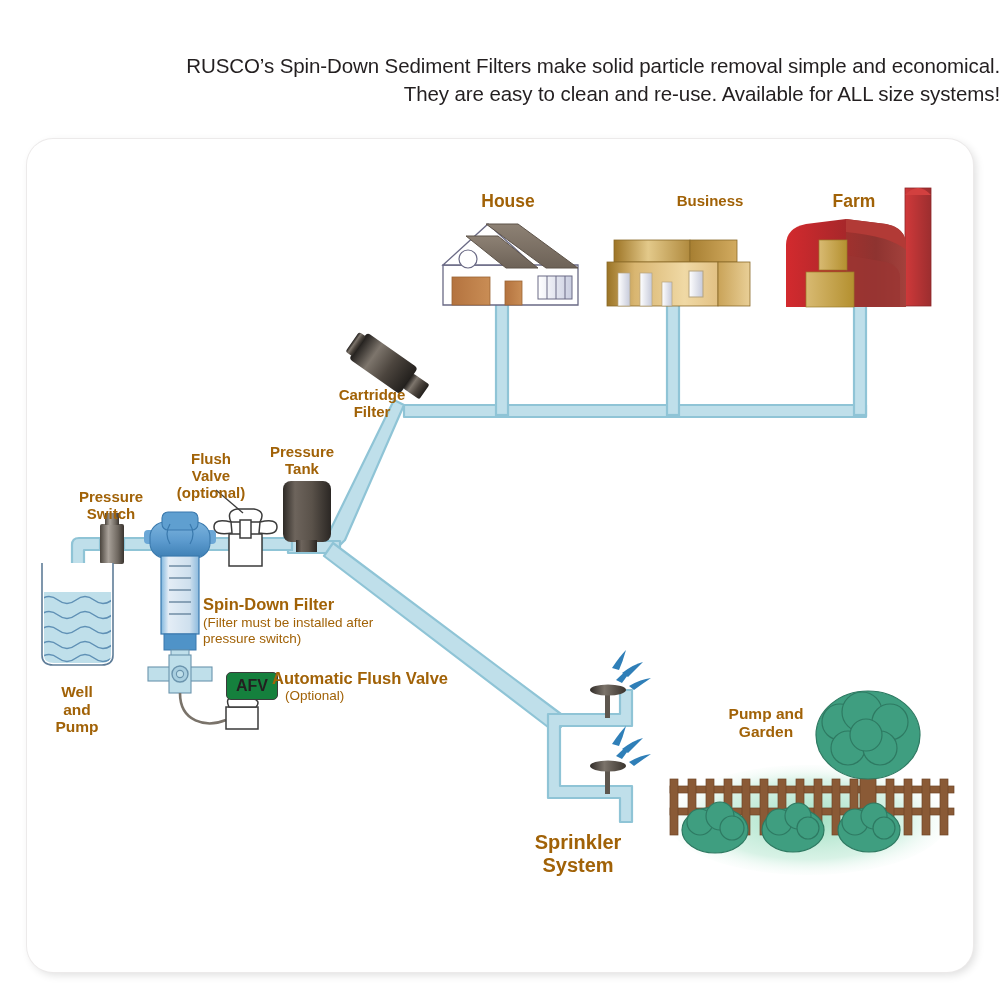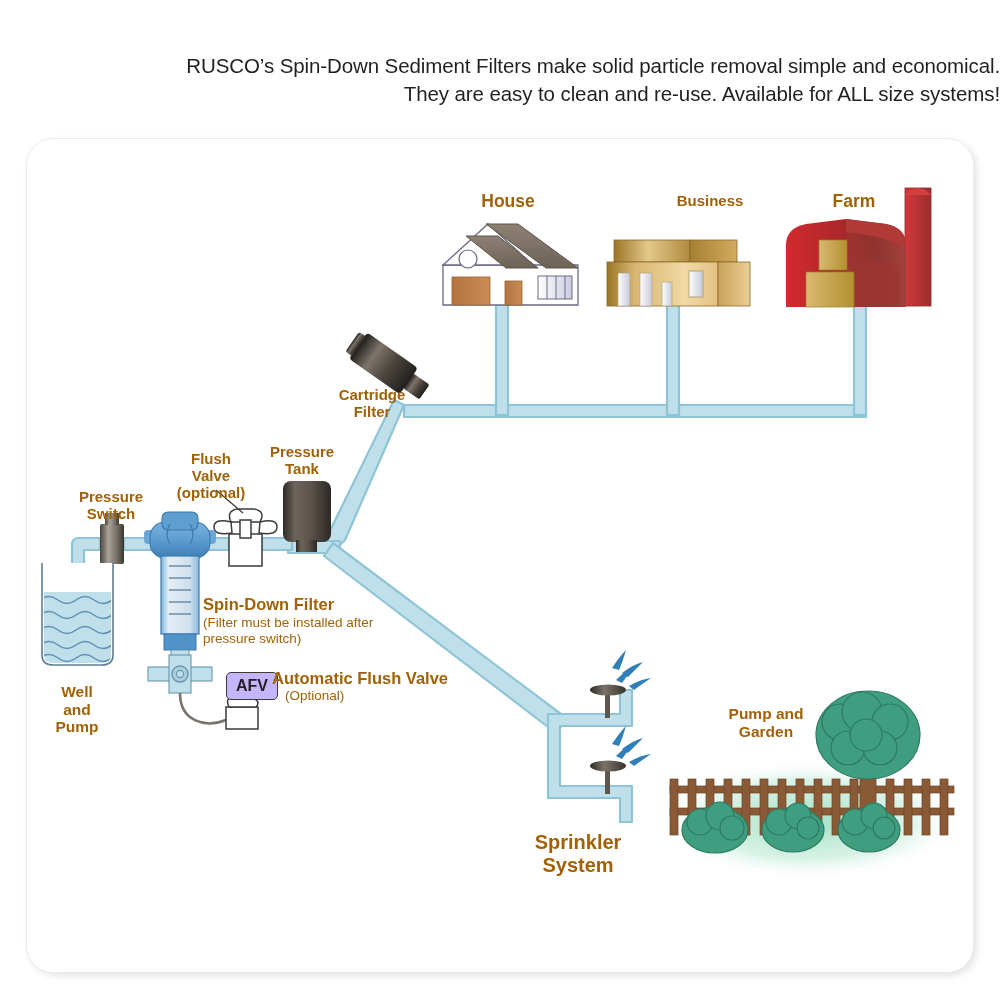--- a/index.html
+++ b/index.html
@@ -48,21 +48,21 @@
     white-space: pre;
   }
   .lbl.center { text-align: center; transform: translateX(-50%); }
   .sub { font-weight: normal; font-size: 13.5px; line-height: 1.22; }
   #afvbox {
     position: absolute;
     left: 226px; top: 672px;
     width: 52px; height: 28px;
     border: 1.4px solid #3b3b3b;
     border-radius: 5px;
-    background: #c4b5fd;
+    background: #15803d;
     box-sizing: border-box;
     display: flex; align-items: center; justify-content: center;
     font-size: 16px; font-weight: bold; color: #231f20;
     font-family: "Liberation Sans", sans-serif;
   }
 </style>
 </head>
 <body>
 
 <div id="root">

